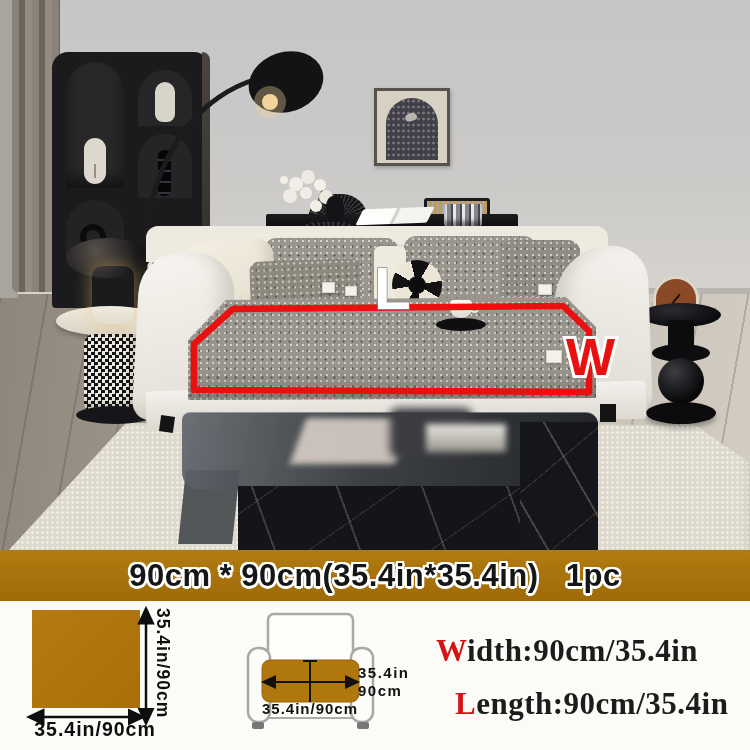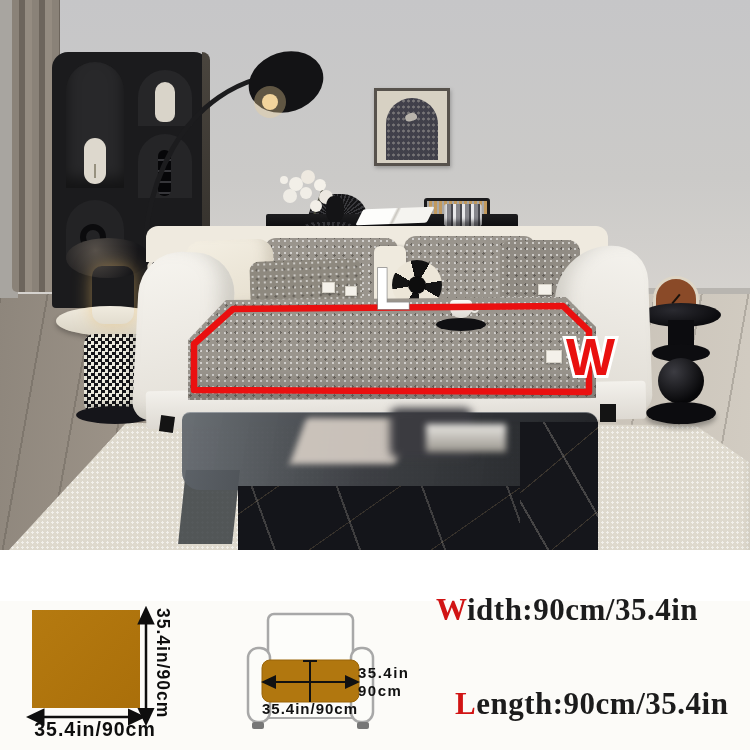--- a/index.html
+++ b/index.html
@@ -176,20 +176,23 @@
                 background-image:repeating-linear-gradient(60deg,transparent 0 24px,rgba(215,208,195,.25) 24px 26px,transparent 26px 60px),
                                  repeating-linear-gradient(-40deg,transparent 0 30px,rgba(190,160,110,.22) 30px 31px,transparent 31px 64px)"></div>
 
     <svg class="abs" style="left:0;top:0" width="750" height="550" viewBox="0 0 750 550">
       <polygon points="233,309 563,306 589,331 589,392 194,390 194,344" fill="none" stroke="#ea1010" stroke-width="6.5" stroke-linejoin="round"></polygon>
       <text x="374" y="309" font-family="Liberation Sans, sans-serif" font-size="60" font-weight="bold" fill="#ffffff" stroke="#8c8c8c" stroke-width="1.5" style="paint-order:stroke">L</text>
       <text x="566" y="375" font-family="Liberation Sans, sans-serif" font-size="52" font-weight="bold" fill="#e9100f" stroke="#ffffff" stroke-width="6" style="paint-order:stroke">W</text>
     </svg>
   </div>
 
+  <div class="abs banner" style="left:0;top:550px;width:750px;height:51px">
+    <span class="banner-text">90cm * 90cm(35.4in*35.4in)   1pc</span>
+  </div>
 
   <div class="abs" style="left:0;top:601px;width:750px;height:149px;background:#fcfbf8"></div>
 
   <div class="abs" style="left:32px;top:610px;width:108px;height:98px;background:linear-gradient(135deg,#b57a10,#aa6f0a)"></div>
 
   <svg class="abs" style="left:136px;top:606px" width="24" height="120" viewBox="0 0 24 120">
     <defs>
       <marker id="ah1" markerWidth="8" markerHeight="8" refX="5" refY="4" orient="auto-start-reverse">
         <path d="M0,0.5 L7.5,4 L0,7.5 z" fill="#0e0e0e"></path>
       </marker>
@@ -222,20 +225,20 @@
     <rect x="121" y="124" width="12" height="7" rx="2" fill="#777"></rect>
     <rect x="26" y="62" width="97" height="42" rx="8" fill="#b1770f" stroke="#9a6408" stroke-width="1"></rect>
     <line x1="30" y1="84" x2="119" y2="84" stroke="#111" stroke-width="2" marker-start="url(#ah3)" marker-end="url(#ah3)"></line>
     <line x1="74" y1="63" x2="74" y2="104" stroke="#111" stroke-width="2"></line>
     <line x1="67" y1="63" x2="81" y2="63" stroke="#111" stroke-width="2"></line>
     <text x="122" y="80" font-family="Liberation Sans, sans-serif" font-size="15" font-weight="bold" letter-spacing="1.5" fill="#111">35.4in</text>
     <text x="122" y="98" font-family="Liberation Sans, sans-serif" font-size="15" font-weight="bold" letter-spacing="1.5" fill="#111">90cm</text>
     <text x="74" y="116" text-anchor="middle" font-family="Liberation Sans, sans-serif" font-size="15" font-weight="bold" letter-spacing="1" fill="#111">35.4in/90cm</text>
   </svg>
 
-  <div class="abs specline" style="left:436px;top:592px">
+  <div class="abs specline" style="left:436px;top:633px">
     <span class="red">W</span><span>idth:90cm/35.4in</span>
   </div>
   <div class="abs specline" style="left:455px;top:686px">
     <span class="red">L</span><span>ength:90cm/35.4in</span>
   </div>
 
 </div>
 
 </body></html>

